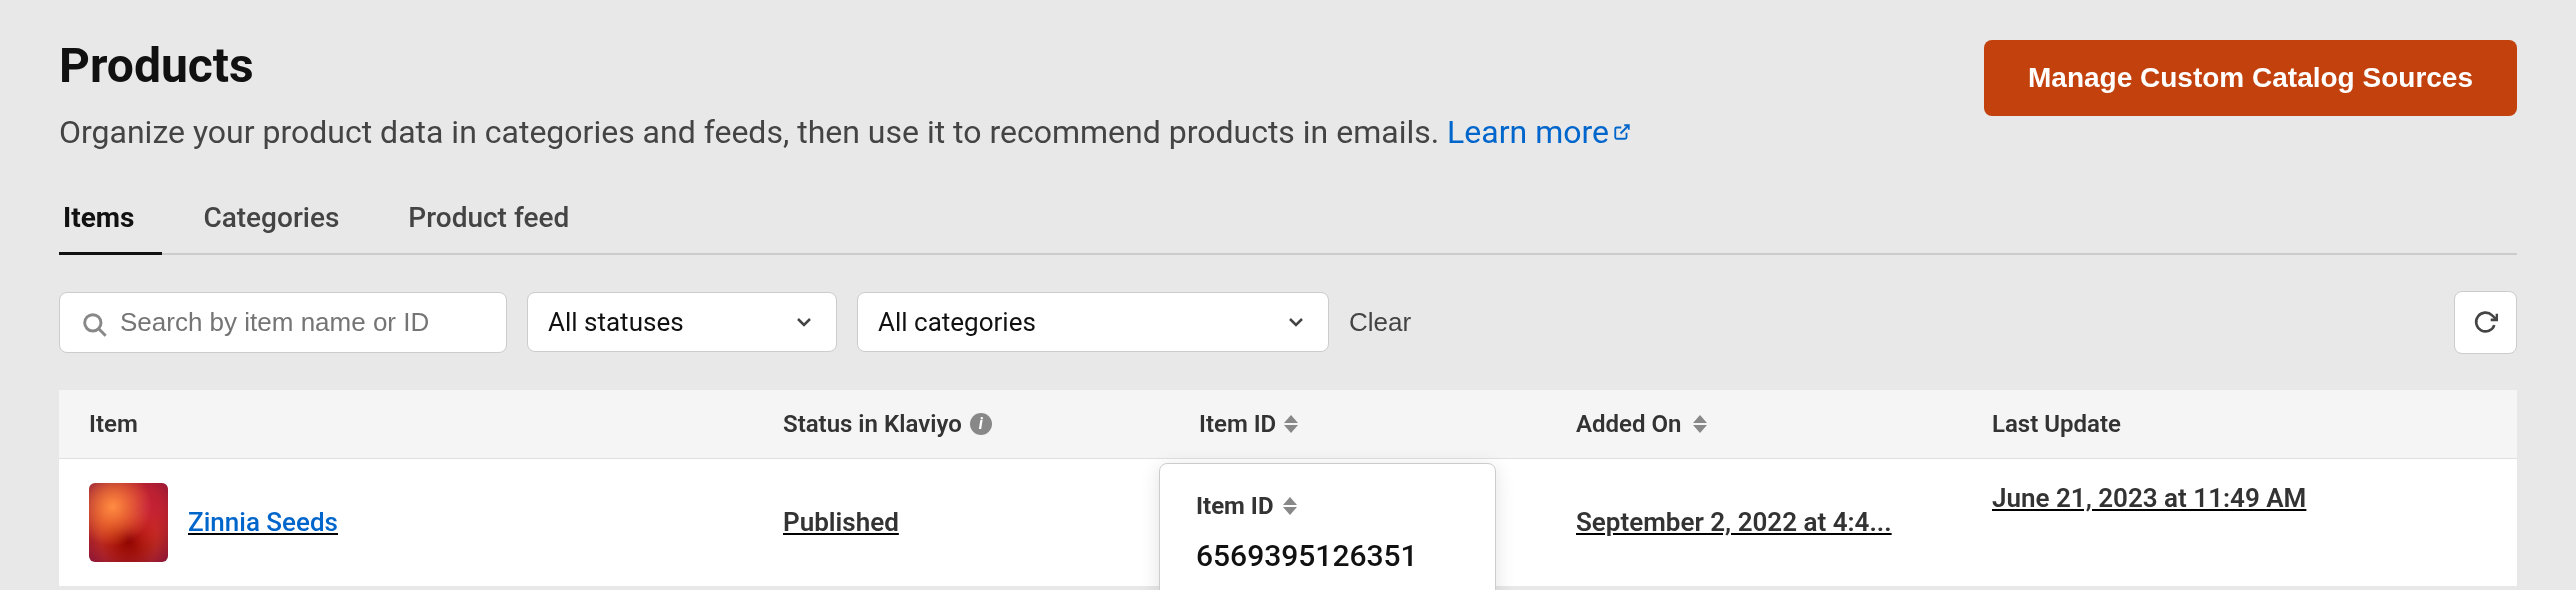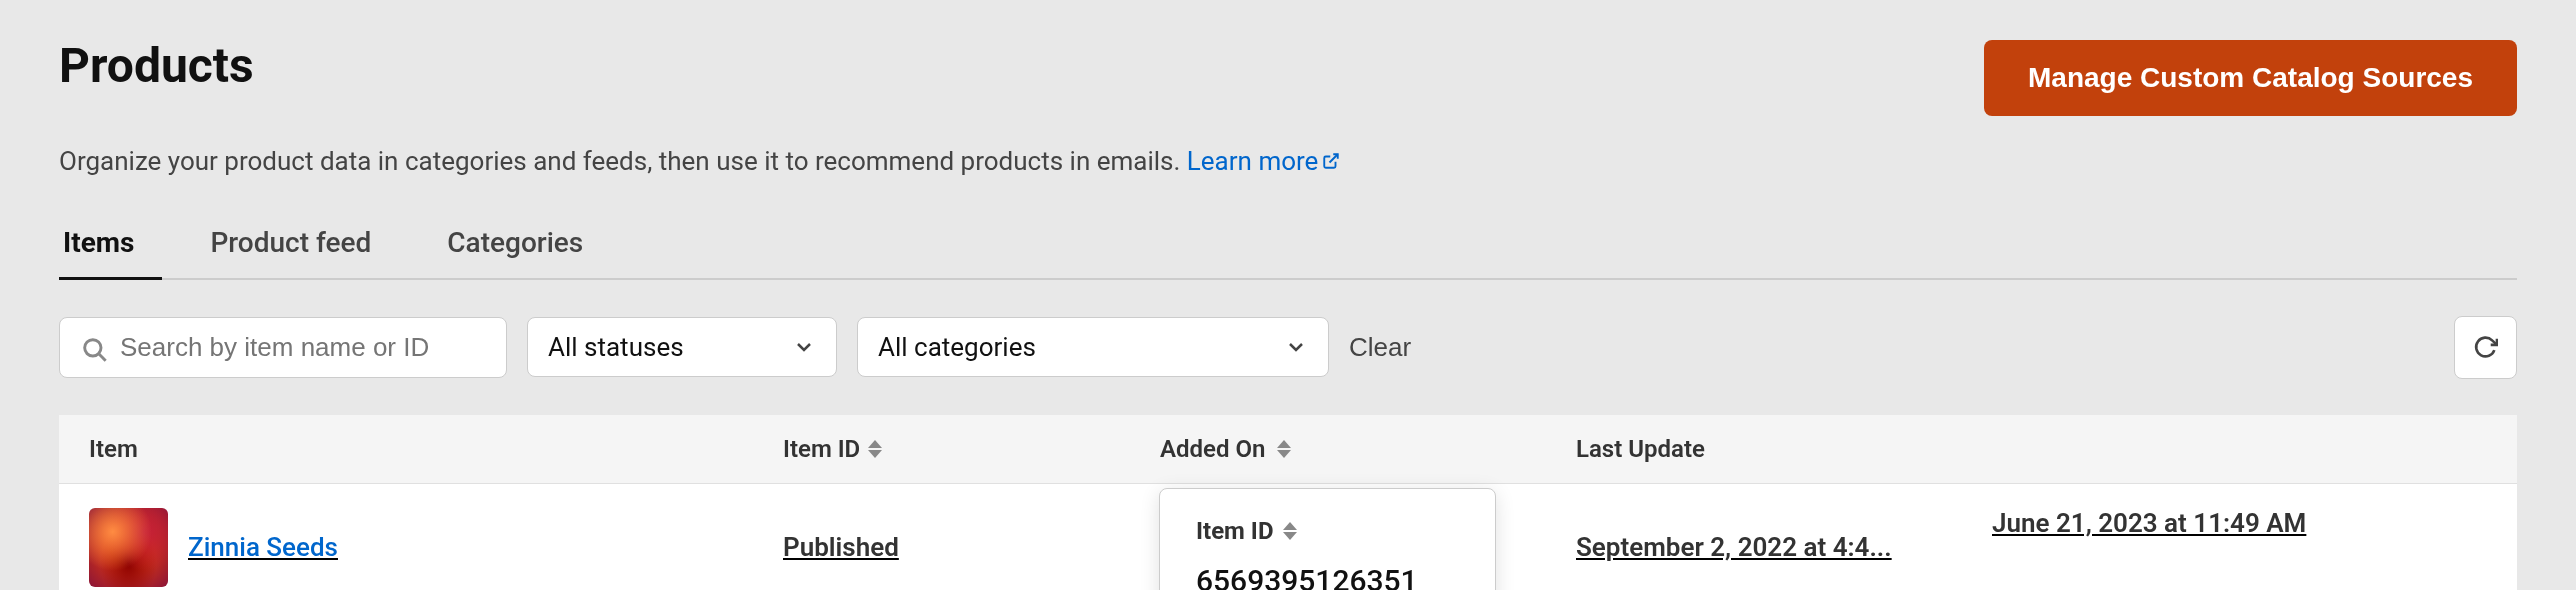--- a/index.html
+++ b/index.html
@@ -37,23 +37,22 @@
     }
 
     .page-title {
       font-size: 48px;
       font-weight: 700;
       color: #111111;
       line-height: 1.1;
     }
 
     .page-subtitle {
-      font-size: 26px;
+      font-size: 32px;
       color: #444444;
-      margin-top: 33px;
     }
 
     .learn-more-link {
       color: #0066cc;
       text-decoration: none;
       display: inline-flex;
       align-items: center;
       gap: 4px;
     }
 
@@ -72,21 +71,21 @@
       padding: 22px 44px;
       font-size: 28px;
       font-weight: 600;
       cursor: pointer;
       white-space: nowrap;
       flex-shrink: 0;
     }
 
     .tabs-row {
       display: flex;
-      gap: 8px;
+      gap: 1px;
       border-bottom: 2px solid #cccccc;
       margin-bottom: 36px;
     }
 
     .tab-item {
       font-size: 28px;
       font-weight: 500;
       color: #444444;
       padding: 14px 28px 18px 4px;
       cursor: pointer;
@@ -421,22 +420,22 @@
             <line x1="10" y1="14" x2="21" y2="3"></line>
           </svg>
         </a>
       </p>
     </div>
     <button class="manage-btn">Manage Custom Catalog Sources</button>
   </div>
 
   <div class="tabs-row">
     <a class="tab-item active" href="#">Items</a>
+    <a class="tab-item" href="#">Categories</a>
     <a class="tab-item" href="#">Product feed</a>
-    <a class="tab-item" href="#">Categories</a>
   </div>
 
   <div class="filters-row">
     <div class="search-container">
       <svg class="search-icon-svg" viewBox="0 0 24 24" fill="none" stroke="#888888" stroke-width="2.5">
         <circle cx="11" cy="11" r="7"></circle>
         <line x1="16.5" y1="16.5" x2="22" y2="22"></line>
       </svg>
       <input class="search-input" type="text" placeholder="Search by item name or ID" style="">
     </div>
@@ -464,20 +463,24 @@
         <path d="M23 4v6h-6"></path>
         <path d="M20.49 15a9 9 0 1 1-2.12-9.36L23 10"></path>
       </svg>
     </button>
   </div>
 
   <div class="table-container">
 
     <div class="table-header-row">
       <div class="col-item">Item</div>
+      <div class="col-status">
+        <span>Status in Klaviyo</span>
+        <span class="info-icon">i</span>
+      </div>
       <div class="col-itemid">
         <span>Item ID</span>
         <span class="sort-icon">
           <span class="sort-up"></span>
           <span class="sort-down"></span>
         </span>
       </div>
       <div class="col-addedon">
         <span>Added On</span>
         <span class="sort-icon">

